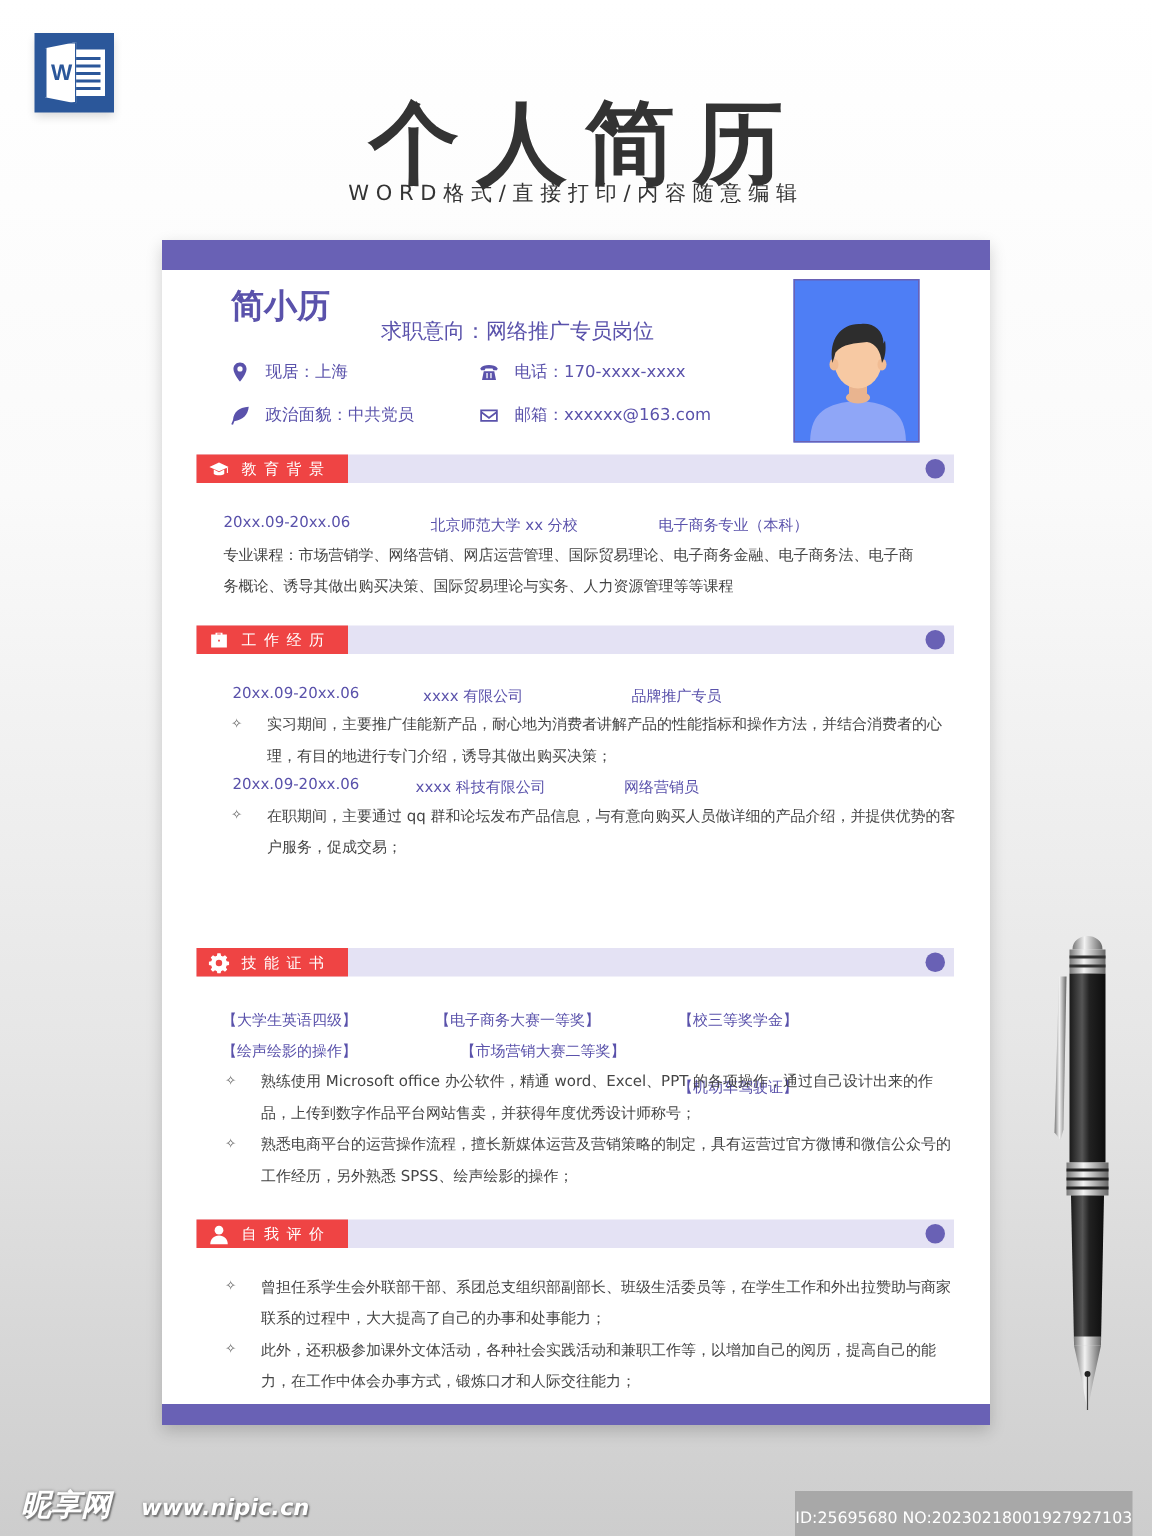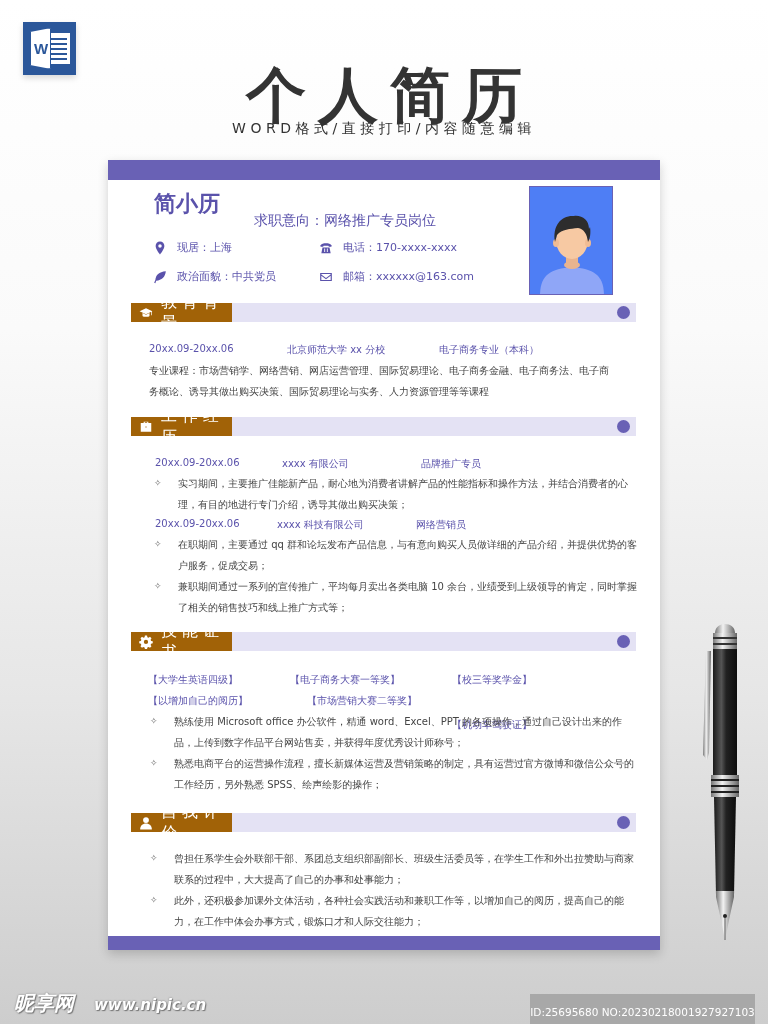--- a/index.html
+++ b/index.html
@@ -51,22 +51,22 @@
   .info-row { position: absolute; display: flex; align-items: center; font-size: 11px; color: #5a52ab; }
   .info-row svg { width: 14px; height: 14px; margin-right: 10px; fill: #5a52ab; }
   .photo {
     position: absolute; left: 421px; top: 26px; width: 84px; height: 109px;
     background: #4e7ef5; border: 1px solid #6961b5; overflow: hidden;
   }
   .section-head {
     position: absolute; left: 23px; width: 505px; height: 19px; background: #e4e2f4;
   }
   .section-head .tag {
-    position: absolute; left: 0; top: 0; height: 19px; width: 101px; background: #a16207;
-    color: #fff; font-size: 16px; letter-spacing: 5px; display: flex; align-items: center; padding-left: 8px;
+    position: absolute; left: 0; top: 0; height: 19px; width: 101px; background: #ef4444;
+    color: #fff; font-size: 10px; letter-spacing: 5px; display: flex; align-items: center; padding-left: 8px;
   }
   .section-head .tag svg { width: 14px; height: 14px; fill: #fff; margin-right: 8px; flex: none; }
   .section-head .dot {
     position: absolute; right: 6px; top: 3px; width: 13px; height: 13px; border-radius: 50%; background: #6961b5;
   }
   .meta-row { position: absolute; font-size: 10px; color: #5a52ab; white-space: nowrap; }
   .meta-row span { position: absolute; top: 0; }
   .para { position: absolute; font-size: 10px; color: #444; line-height: 21px; }
   .bullet {
     position: absolute; font-size: 10px; color: #444; line-height: 21px; padding-left: 24px; width: 490px;
@@ -179,35 +179,34 @@
     <span style="left:266px">品牌推广专员</span>
   </div>
   <div class="bullet" style="left:46px; top:313px;">实习期间，主要推广佳能新产品，耐心地为消费者讲解产品的性能指标和操作方法，并结合消费者的心理，有目的地进行专门介绍，诱导其做出购买决策；</div>
 
   <div class="meta-row" style="left:47px; top:358px; width:450px; height:14px;">
     <span style="left:0">20xx.09-20xx.06</span>
     <span style="left:122px">xxxx 科技有限公司</span>
     <span style="left:261px">网络营销员</span>
   </div>
   <div class="bullet" style="left:46px; top:374px;">在职期间，主要通过 qq 群和论坛发布产品信息，与有意向购买人员做详细的产品介绍，并提供优势的客户服务，促成交易；</div>
-  <div class="bullet" style="left:46px; top:416px;">兼职期间通过一系列的宣传推广，平均每月卖出各类电脑 10 余台，业绩受到上级领导的肯定，同时掌握了相关的销售技巧和线上推广方式等；</div>
 
   <div class="section-head" style="top:472px;">
     <div class="tag">
       <svg viewBox="0 0 24 24">
           <path d="M10 1h4l.6 3 2.3 1 2.6-1.7 2.8 2.8L20.6 8.7l1 2.3 3 .6v4l-3 .6-1 2.3 1.7 2.6-2.8 2.8-2.6-1.7-2.3 1-.6 3h-4l-.6-3-2.3-1-2.6 1.7-2.8-2.8 1.7-2.6-1-2.3-3-.6v-4l3-.6 1-2.3L1.8 6.1l2.8-2.8L7.2 5l2.3-1zm2 8a4 4 0 1 0 0 8 4 4 0 0 0 0-8z" transform="scale(0.92) translate(1 0)"></path>
         </svg>
       <span>技能证书</span>
     </div>
     <div class="dot"></div>
   </div>
   <div class="cert" style="left:40px; top:513px;">【大学生英语四级】</div>
   <div class="cert" style="left:182px; top:513px;">【电子商务大赛一等奖】</div>
   <div class="cert" style="left:344px; top:513px;">【校三等奖学金】</div>
-  <div class="cert" style="left:40px; top:534px;">【以增加自己的阅历】</div>
+  <div class="cert" style="left:40px; top:534px;">【绘声绘影的操作】</div>
   <div class="cert" style="left:199px; top:534px;">【市场营销大赛二等奖】</div>
   <div class="cert" style="left:344px; top:558px;">【机动车驾驶证】</div>
   <div class="bullet" style="left:42px; top:551px;">熟练使用 Microsoft office 办公软件，精通 word、Excel、PPT 的各项操作，通过自己设计出来的作品，上传到数字作品平台网站售卖，并获得年度优秀设计师称号；</div>
   <div class="bullet" style="left:42px; top:593px;">熟悉电商平台的运营操作流程，擅长新媒体运营及营销策略的制定，具有运营过官方微博和微信公众号的工作经历，另外熟悉 SPSS、绘声绘影的操作；</div>
 
   <div class="section-head" style="top:653px;">
     <div class="tag">
       <svg viewBox="0 0 24 24">
           <circle cx="12" cy="7" r="5"></circle>
           <path d="M2 23c0-6 4-10 10-10s10 4 10 10z"></path>

